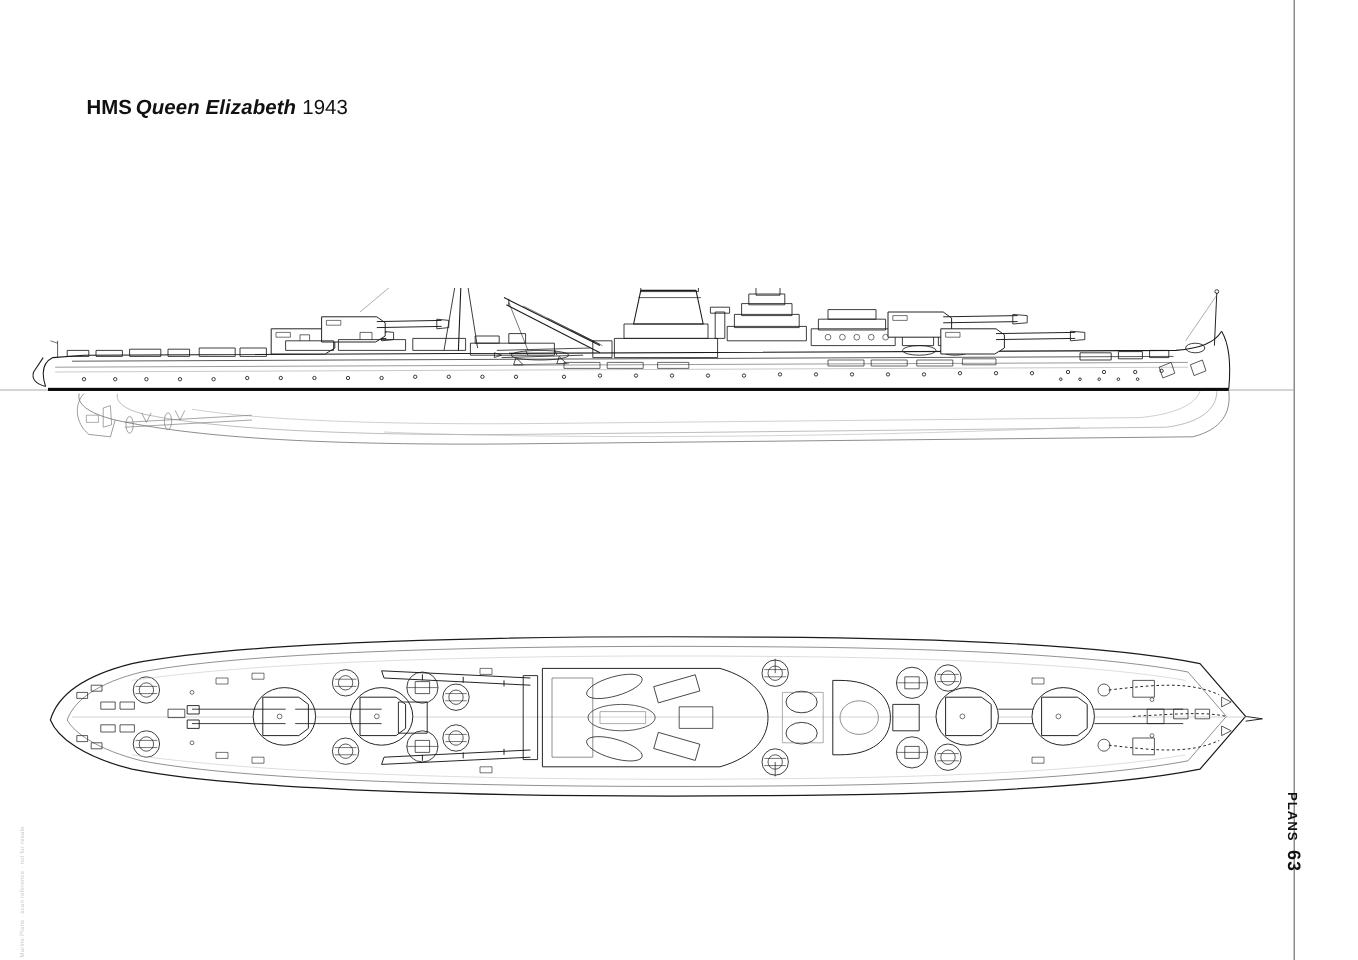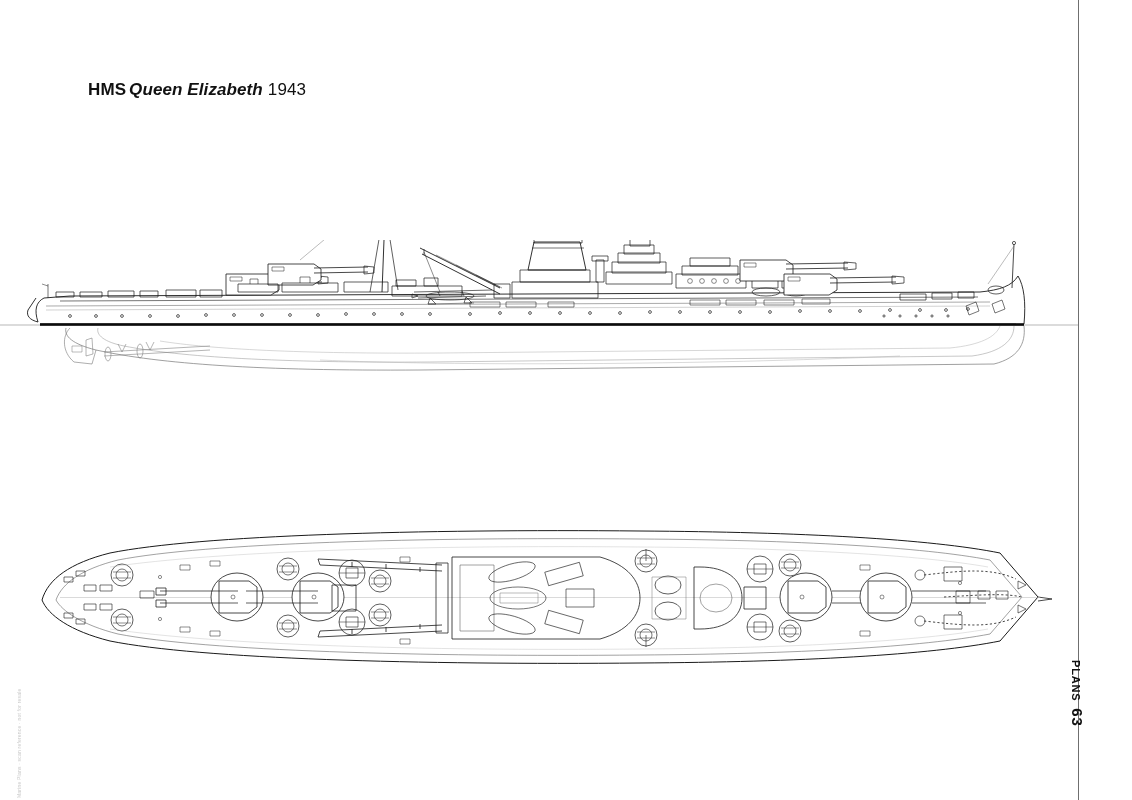--- a/index.html
+++ b/index.html
@@ -12,21 +12,21 @@
     width: 1132px;
     height: 800px;
     background: #ffffff;
     overflow: hidden;
     font-family: "Liberation Sans", sans-serif;
   }
 
   
   #title-block {
     position: absolute;
-    left: 88px;
+    left: 72px;
     top: 80px;
     font-size: 17px;
     color: #111111;
     white-space: nowrap;
     letter-spacing: 0.1px;
   }
   #title-block .t-prefix { font-weight: 700; }
   #title-block .t-name   { font-weight: 700; font-style: italic; padding-left: 3px; }
   #title-block .t-year   { font-weight: 400; padding-left: 5px; }
 

